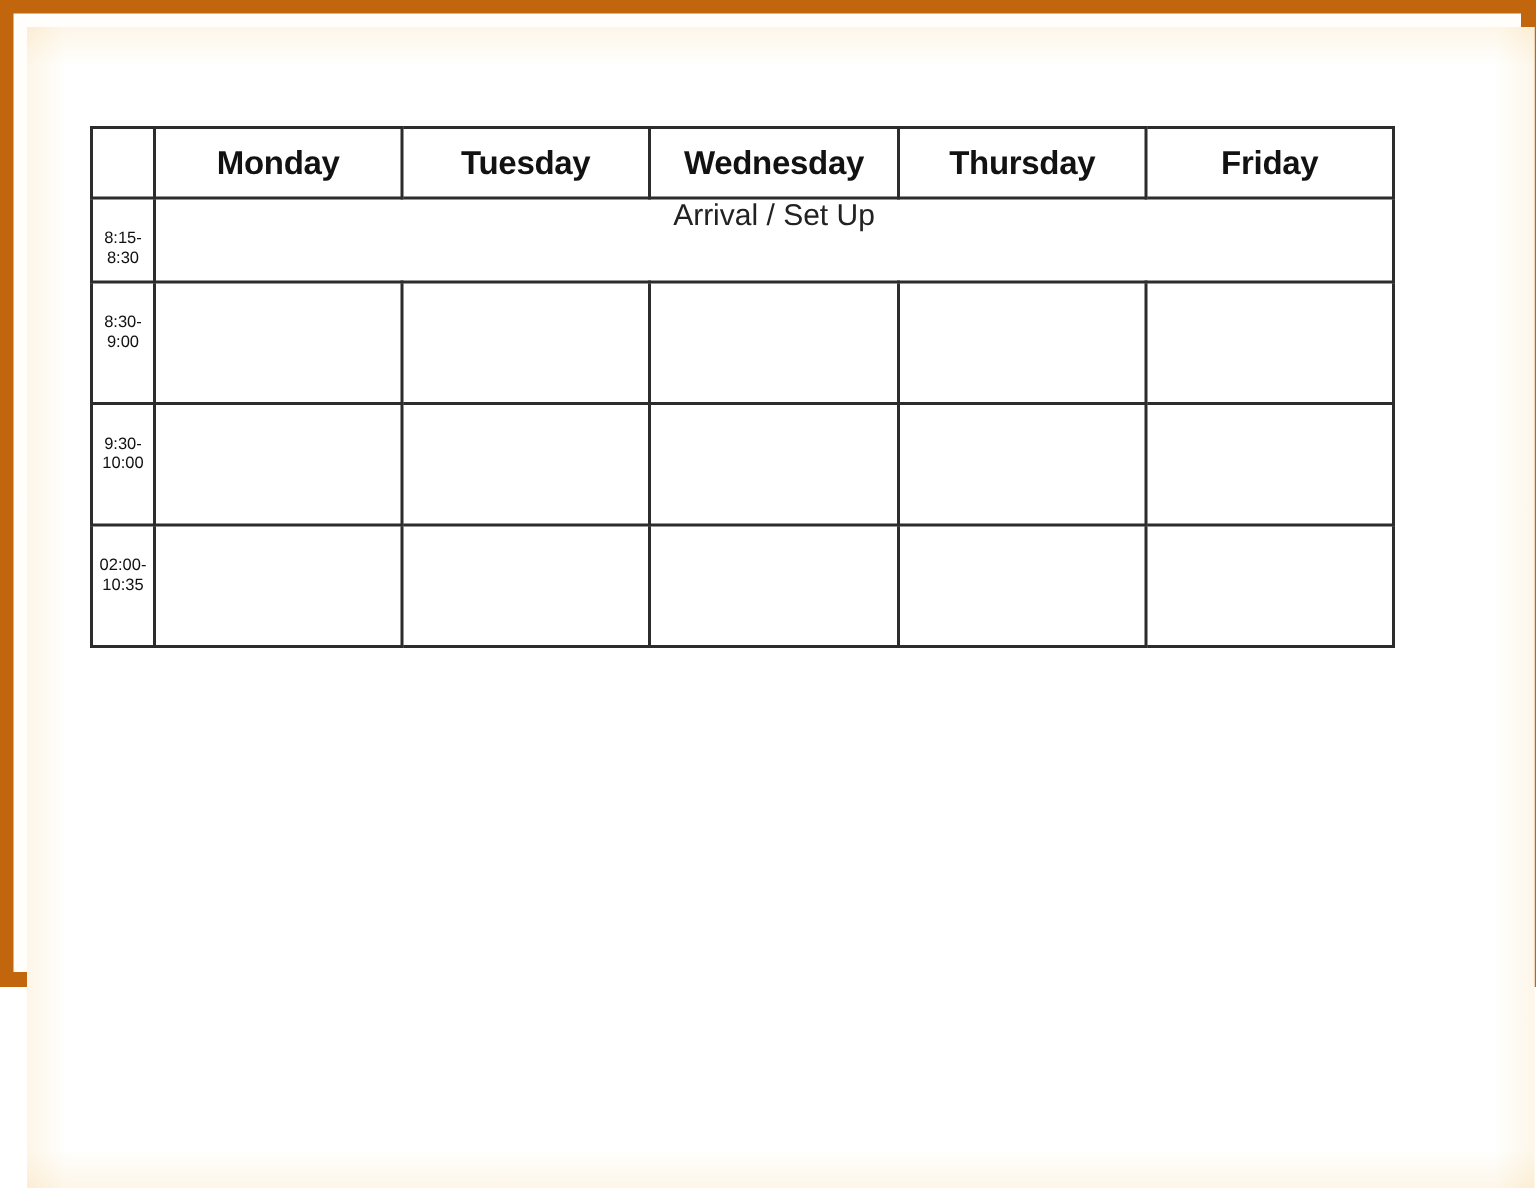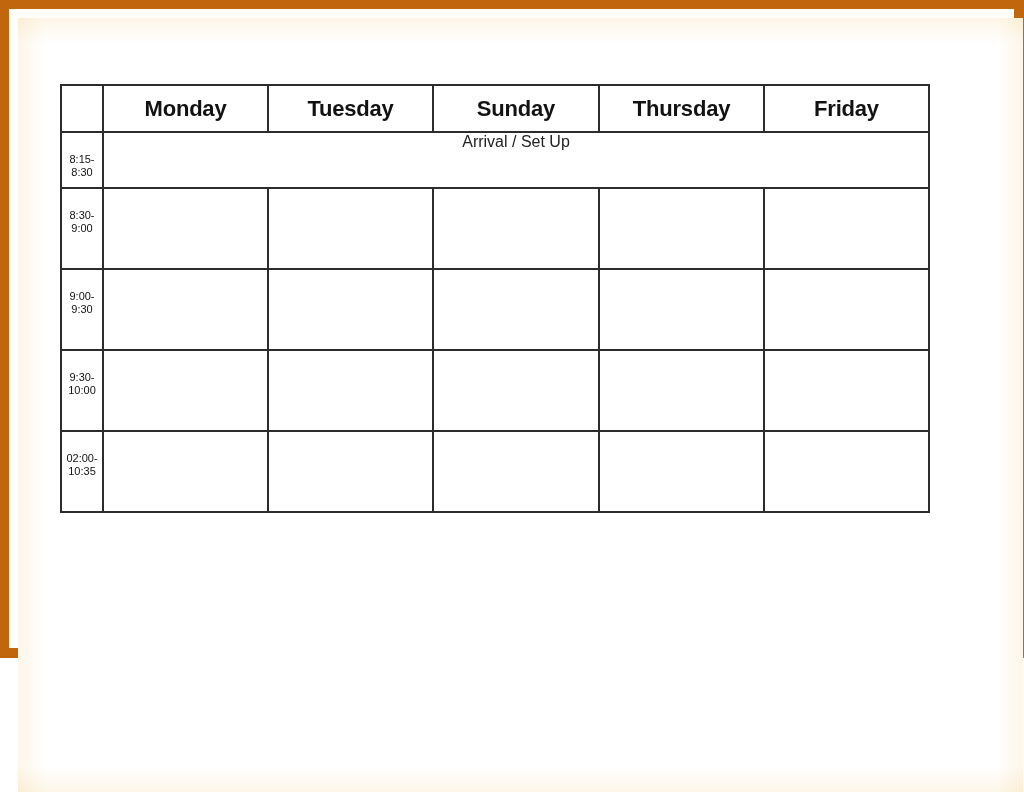--- a/index.html
+++ b/index.html
@@ -81,21 +81,21 @@
     letter-spacing: -0.2px;
   }
   th.corner-cell { border: 2px solid #2c2c2c; }
 
   
   tr.arrival-row td.time-cell { height: 34px; }
   td.arrival-cell {
     height: 34px;
     text-align: center;
     vertical-align: middle;
-    font-size: 16px;
+    font-size: 20px;
     font-weight: normal;
     color: #222222;
   }
 
   
   td.time-cell {
     text-align: center;
     vertical-align: top;
     font-size: 11px;
     line-height: 13px;
@@ -130,21 +130,21 @@
         <col class="c-day-wide">
         <col class="c-day">
         <col class="c-day">
       </colgroup>
 
       <thead>
         <tr class="header-row">
           <th class="corner-cell"></th>
           <th>Monday</th>
           <th>Tuesday</th>
-          <th>Sunday</th>
+          <th>Wednesday</th>
           <th>Thursday</th>
           <th>Friday</th>
         </tr>
       </thead>
 
       <tbody>
         <tr class="arrival-row">
           <td class="time-cell">
             <span class="t-line">8:15-</span>
             <span class="t-line">8:30</span>
@@ -157,31 +157,20 @@
             <span class="t-line">8:30-</span>
             <span class="t-line">9:00</span>
           </td>
           <td class="day-cell"></td>
           <td class="day-cell"></td>
           <td class="day-cell"></td>
           <td class="day-cell"></td>
           <td class="day-cell"></td>
         </tr>
 
-        <tr class="slot-row">
-          <td class="time-cell">
-            <span class="t-line">9:00-</span>
-            <span class="t-line">9:30</span>
-          </td>
-          <td class="day-cell"></td>
-          <td class="day-cell"></td>
-          <td class="day-cell"></td>
-          <td class="day-cell"></td>
-          <td class="day-cell"></td>
-        </tr>
 
         <tr class="slot-row">
           <td class="time-cell">
             <span class="t-line">9:30-</span>
             <span class="t-line">10:00</span>
           </td>
           <td class="day-cell"></td>
           <td class="day-cell"></td>
           <td class="day-cell"></td>
           <td class="day-cell"></td>

